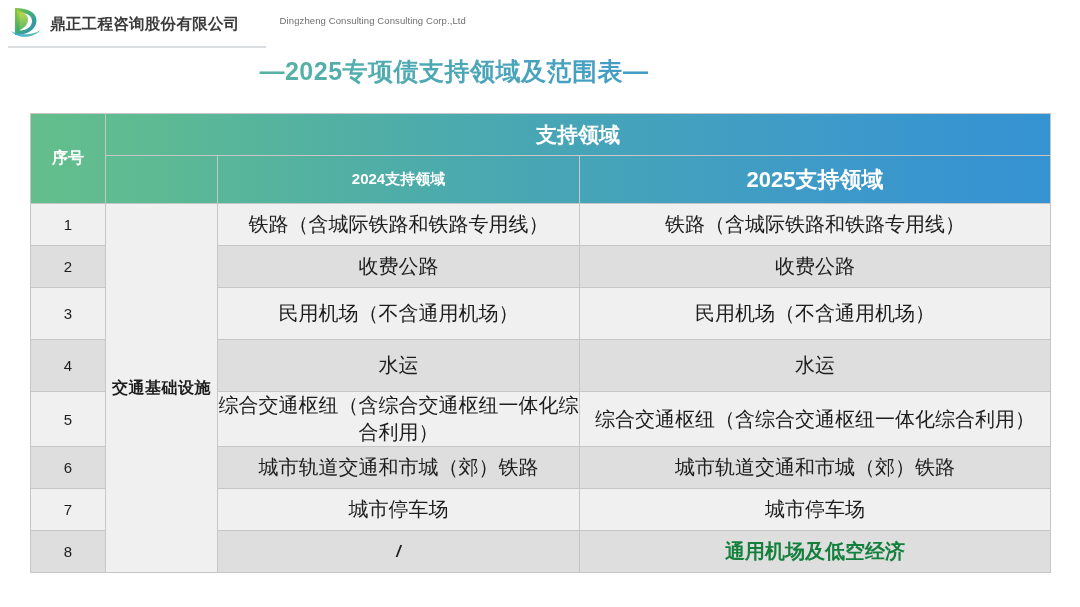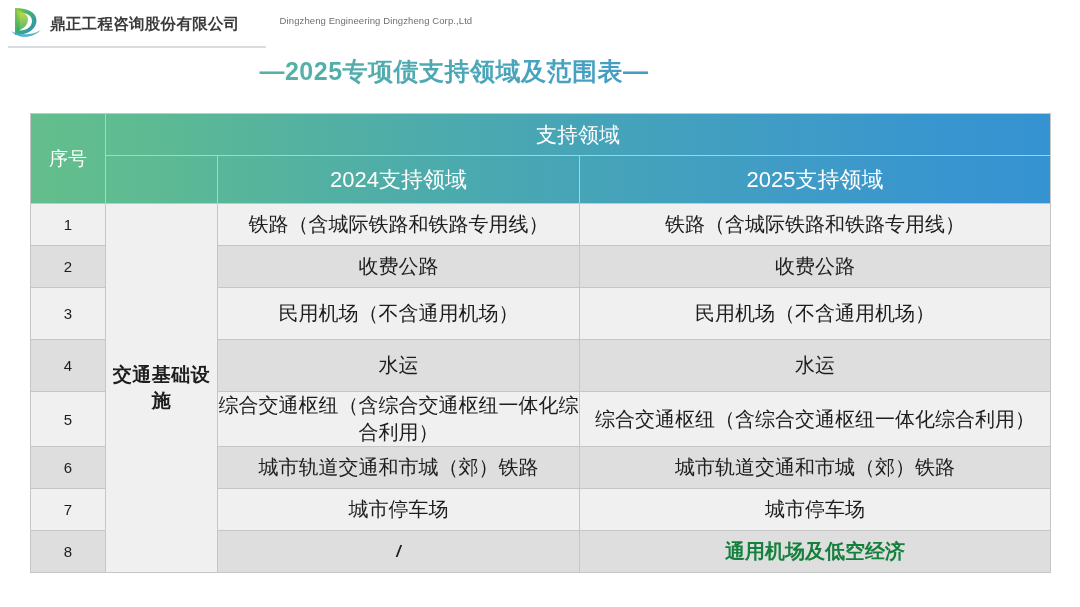--- a/index.html
+++ b/index.html
@@ -90,61 +90,61 @@
   }
 
   table.grid td, table.grid th {
     border: 1px solid #c6c6c6;
     padding: 0;
   }
 
   thead tr th {
     border-color: #ffffff;
     color: #ffffff;
-    font-weight: normal;
+    font-weight: bold;
     text-align: center;
     background: transparent;
     margin-top: 20px;
   }
 
   thead {
     background: linear-gradient(90deg,
       #64BE8C 0%,
       #5DBA93 12%,
       #54B2A0 26%,
       #4CABAC 40%,
       #47A5B6 52%,
       #43A0BF 64%,
       #3E9AC8 78%,
       #3895CF 90%,
       #3693D2 100%);
   }
 
-  th.col-seq { width: 75px; font-size: 19px; }
+  th.col-seq { width: 75px; font-size: 16px; }
   th.col-cat { width: 112px; }
-  th.col-2024 { width: 362px; font-size: 22px; }
+  th.col-2024 { width: 362px; font-size: 15px; }
   th.col-2025 { width: 471px; font-size: 22px; }
 
   th.support-span { font-size: 21px; height: 42px; }
   th.sub-head { height: 48px; }
 
   tbody td {
     text-align: center;
     color: #1d1d1d;
     font-size: 20px;
     background: #f0f0f0;
   }
 
   tbody tr.alt td { background: #dedede; }
 
   tbody td.seq { font-size: 15px; }
 
   tbody td.cat {
     background: #f0f0f0 !important;
-    font-size: 19px;
+    font-size: 16px;
     font-weight: bold;
     letter-spacing: 0.5px;
   }
 
   tbody td.slash { font-weight: bold; font-style: italic; font-size: 16px; }
 
   tbody td.highlight { color: #15803d; font-weight: bold; }
 
   .r-h1 { height: 42px; }
   .r-h2 { height: 42px; }
@@ -179,21 +179,21 @@
           </linearGradient>
         </defs>
         <path d="M7 4 L7 31 C20 31 28.5 25 28.5 16.5 C28.5 9 21 4 7 4 Z
                  M11.5 8.5 C20.5 9 24 12.5 24 17 C24 22 20 26.2 11.5 26.6 Z" fill="url(#lg-d)"></path>
         <path d="M9 6 L9 27 C16 25 20 20.5 20 15.5 C20 11 15.5 7.5 9 6 Z" fill="url(#lg-leaf)" opacity="0.85"></path>
         <path d="M3 27 C10 35 26 35 33.5 25 C27 31.5 11 32 3 27 Z" fill="url(#lg-sw)"></path>
       </svg>
     </div>
     <div class="brand-text">
       <div class="brand-cn">鼎正工程咨询股份有限公司</div>
-      <div class="brand-en">Dingzheng Engineering Dingzheng Corp.,Ltd</div>
+      <div class="brand-en">Dingzheng Consulting Consulting Corp.,Ltd</div>
     </div>
   </div>
 
   <div class="title">—2025专项债支持领域及范围表—</div>
 
   <div class="table-wrap">
     <table class="grid">
       <colgroup>
         <col style="width:75px">
           <col style="width:112px">

